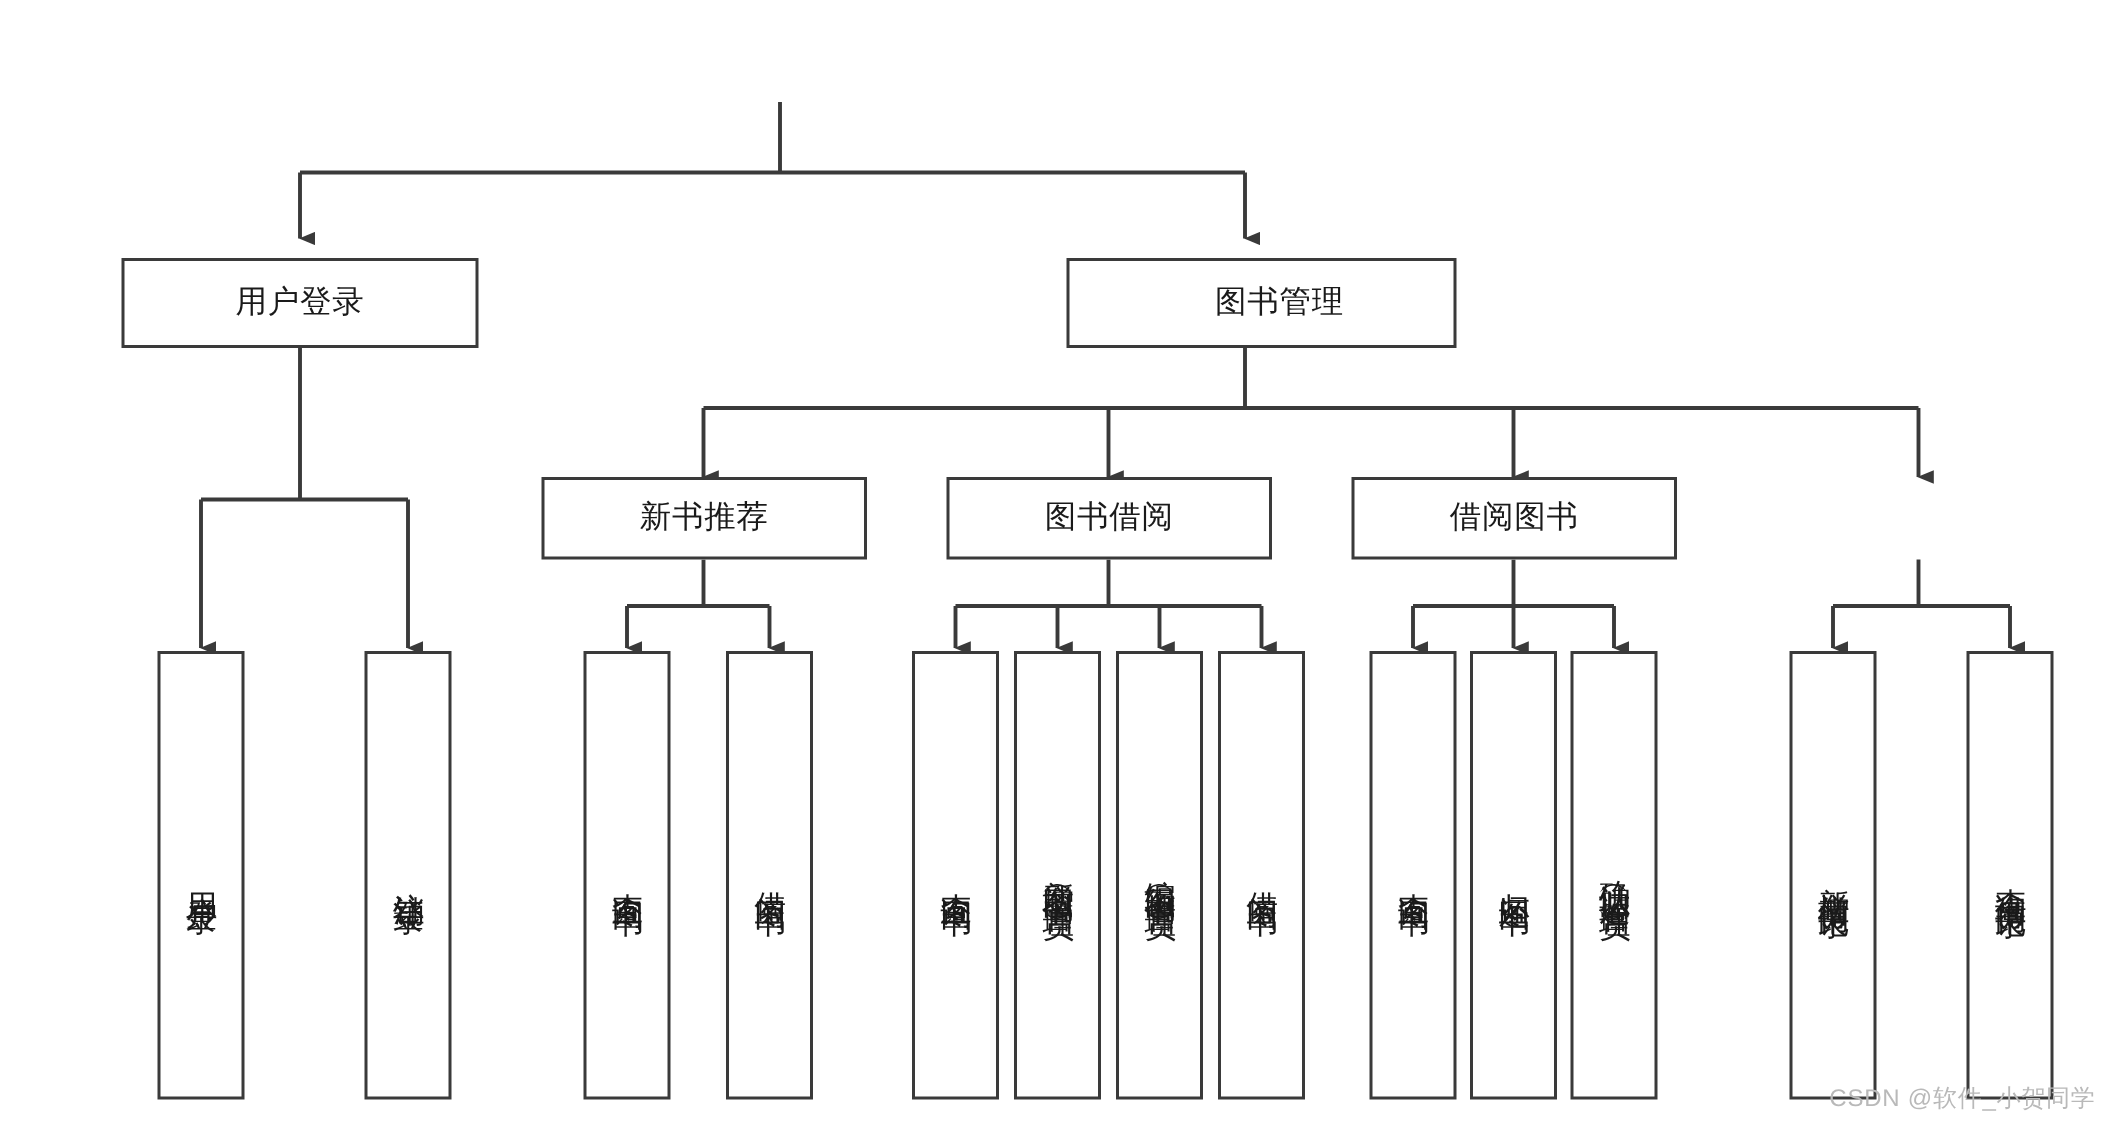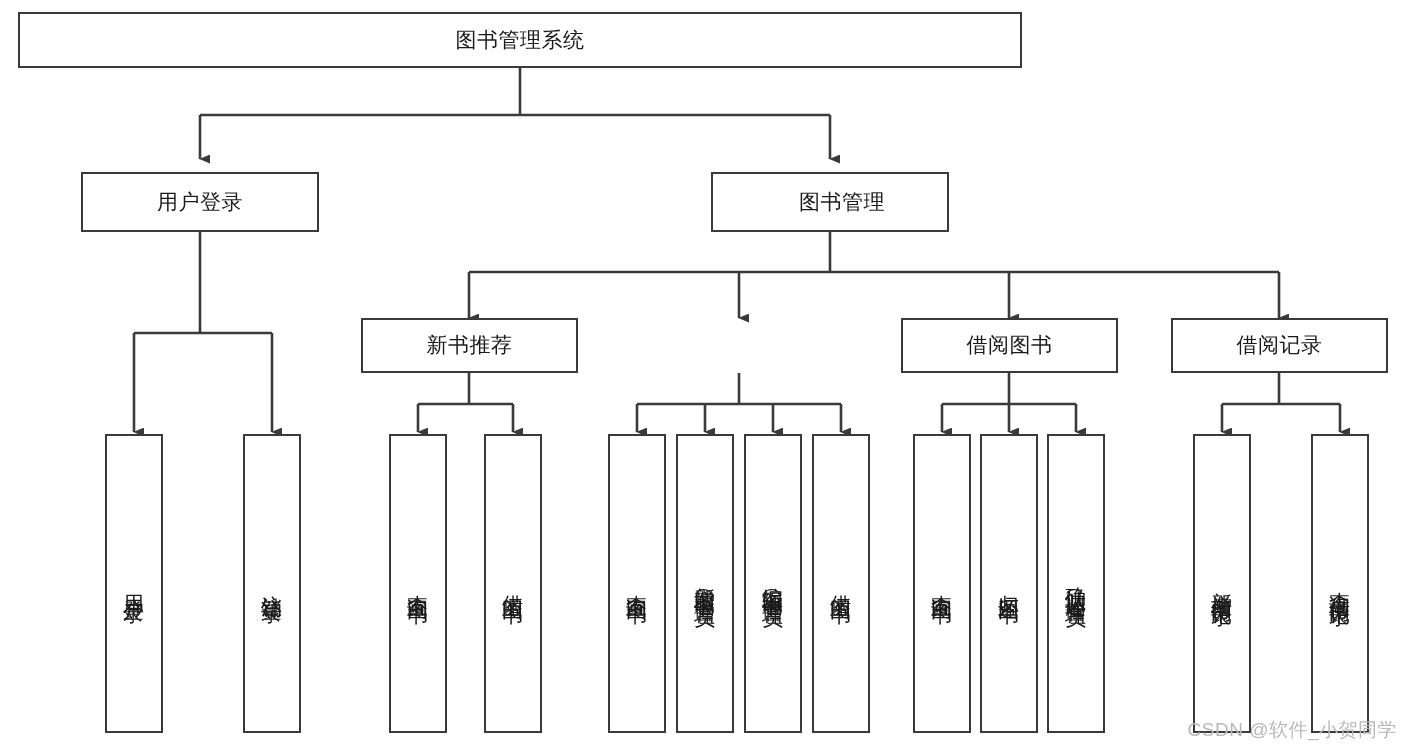--- a/index.html
+++ b/index.html
@@ -53,21 +53,21 @@
     font-size: 21px;
     letter-spacing: 3px;
     line-height: 1;
     white-space: nowrap;
     max-height: 290px;
   }
   #watermark {
     position: absolute;
     right: 8px;
     bottom: 4px;
-    font-size: 19px;
+    font-size: 16px;
     color: #b9b9b9;
     letter-spacing: 0.5px;
     z-index: 5;
     white-space: nowrap;
     pointer-events: none;
   }
 </style>
 </head>
 <body>
 
@@ -116,39 +116,36 @@
       <path d="M 1009 404 L 1009 432" marker-end="url(#arrowhead)"></path>
       <path d="M 1076 404 L 1076 432" marker-end="url(#arrowhead)"></path>
 
       <path d="M 1279 373 L 1279 404"></path>
       <path d="M 1222 404 L 1340 404"></path>
       <path d="M 1222 404 L 1222 432" marker-end="url(#arrowhead)"></path>
       <path d="M 1340 404 L 1340 432" marker-end="url(#arrowhead)"></path>
     </g>
   </svg>
 
-  <div class="node" style="left:18px; top:12px; width:1004px; height:56px;">
-    <span class="node-label">图书管理系统</span>
-  </div>
 
   <div class="node" style="left:81px; top:172px; width:238px; height:60px;">
     <span class="node-label">用户登录</span>
   </div>
-  <div class="node" style="left:711px; top:172px; width:238px; height:60px;padding-left:24px;">
+  <div class="node" style="left:711px; top:172px; width:260px; height:60px;padding-left:24px;">
     <span class="node-label">图书管理</span>
   </div>
 
   <div class="node" style="left:361px; top:318px; width:217px; height:55px;text-align:right;">
     <span class="node-label">新书推荐</span>
   </div>
+  <div class="node" style="left:631px; top:318px; width:217px; height:55px;">
+    <span class="node-label">图书借阅</span>
+  </div>
   <div class="node" style="left:901px; top:318px; width:217px; height:55px;">
     <span class="node-label">借阅图书</span>
-  </div>
-  <div class="node" style="left:1171px; top:318px; width:217px; height:55px;">
-    <span class="node-label">借阅记录</span>
   </div>
 
   <div class="node leaf" style="left:105px; top:434px; width:58px; height:299px;">
     <span class="node-label">用户登录</span>
   </div>
   <div class="node leaf" style="left:243px; top:434px; width:58px; height:299px;">
     <span class="node-label">注销登录</span>
   </div>
 
   <div class="node leaf" style="left:389px; top:434px; width:58px; height:299px;">

